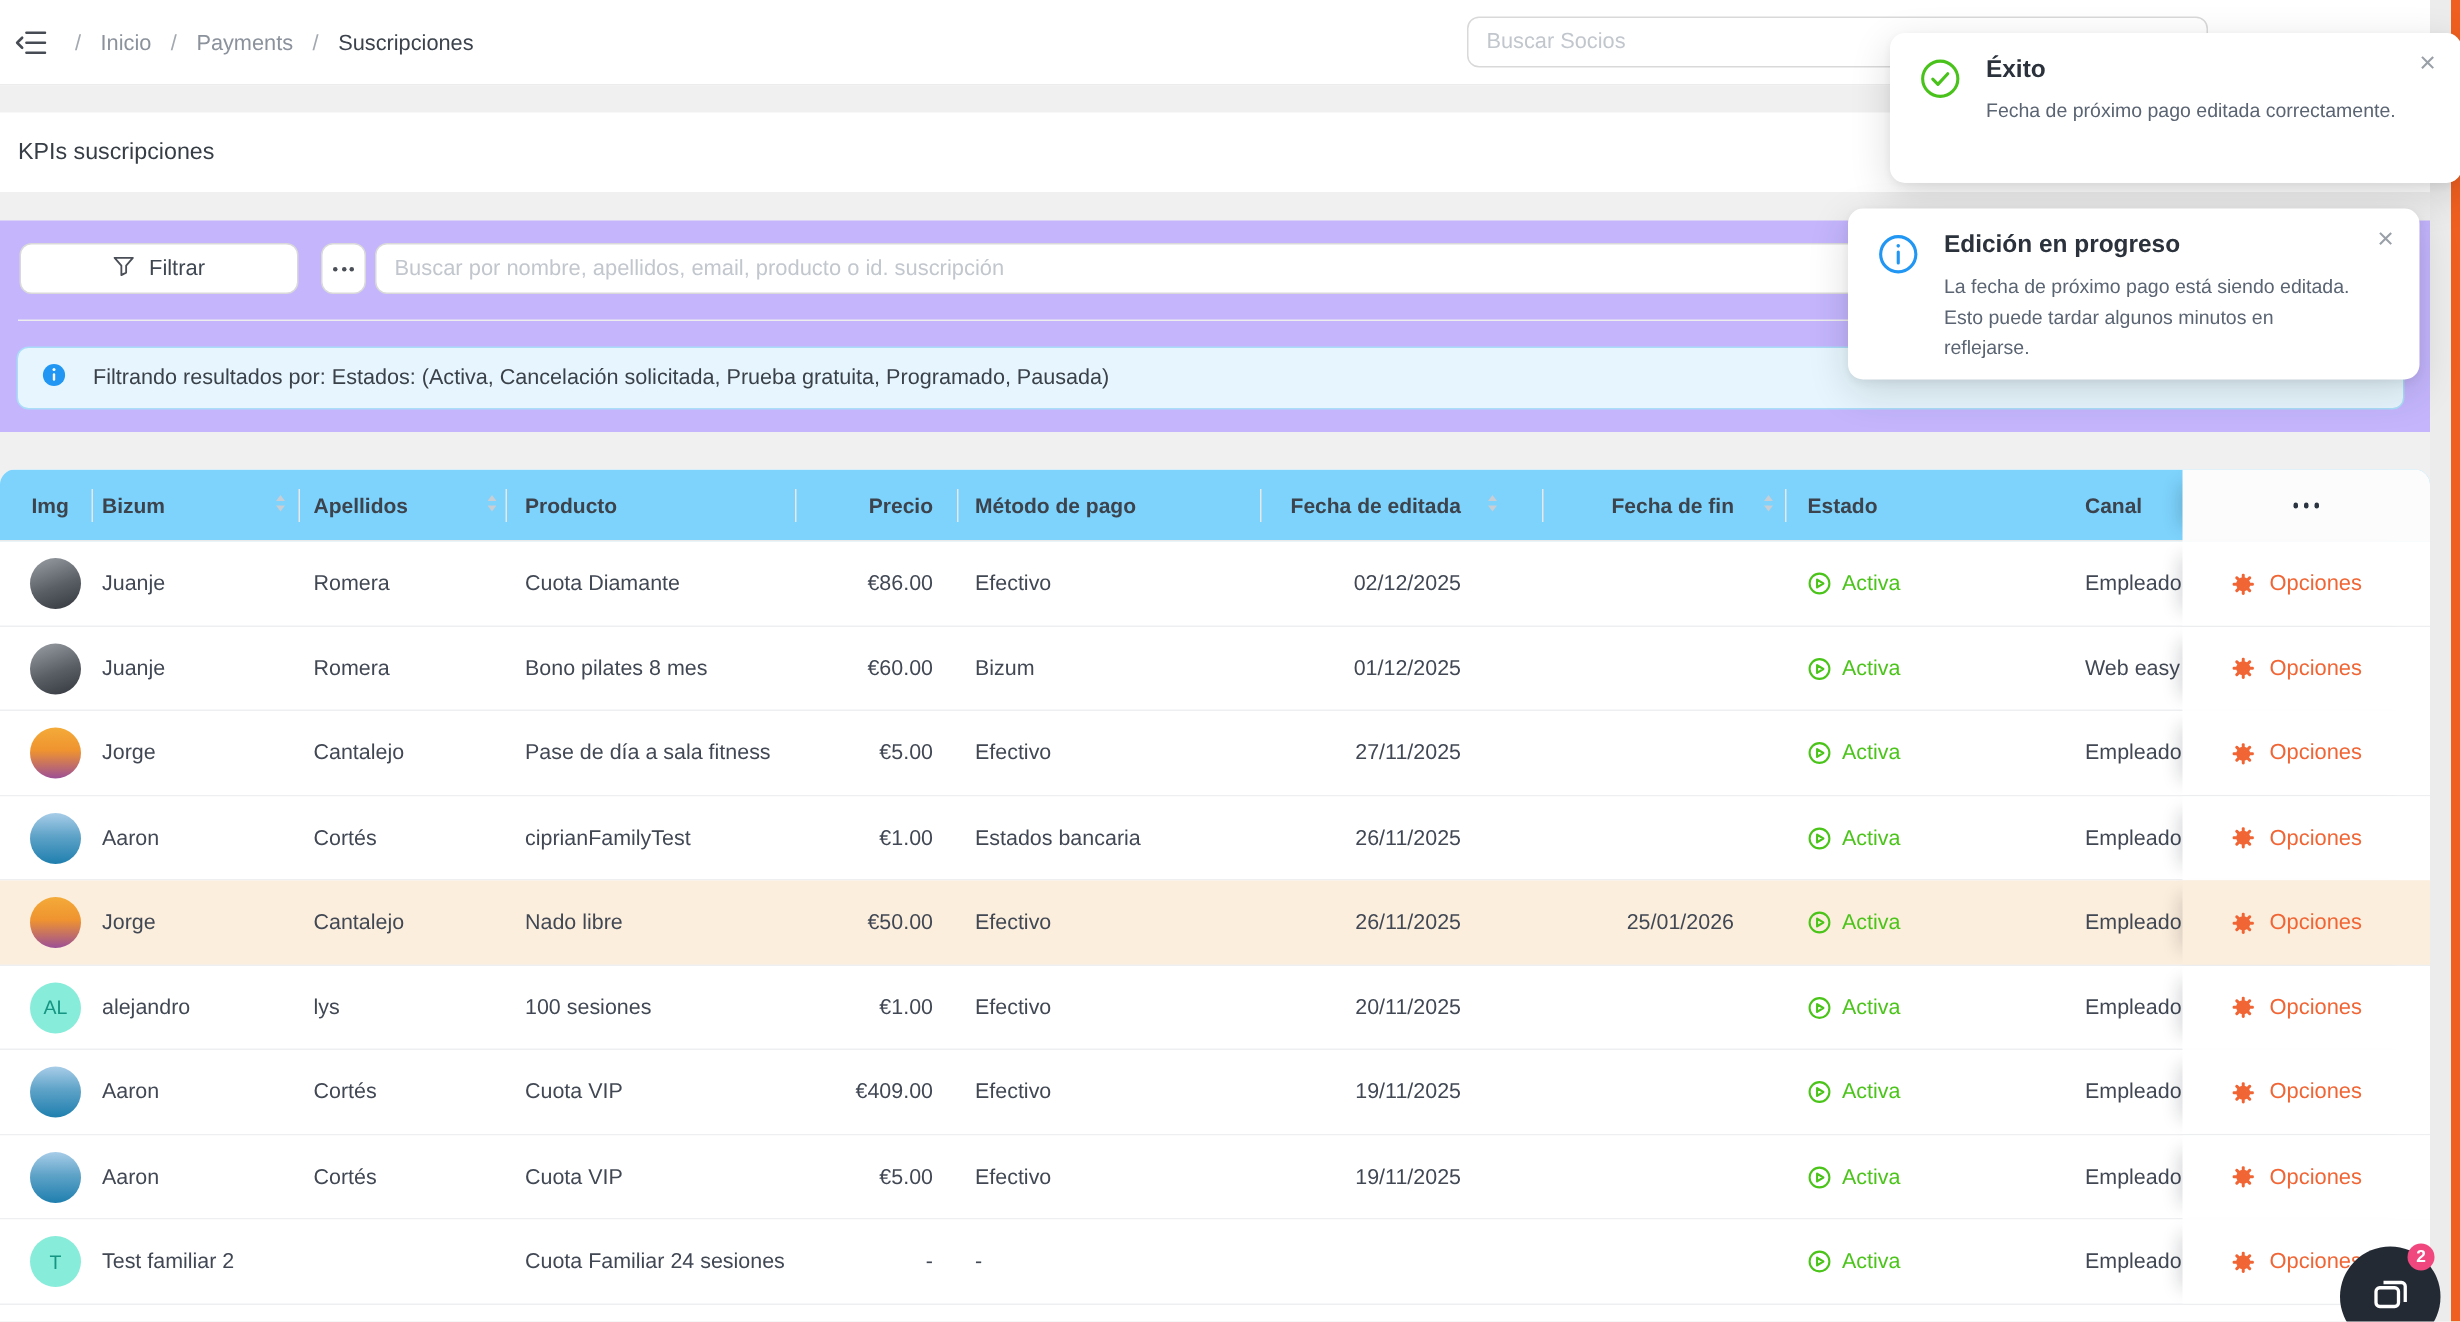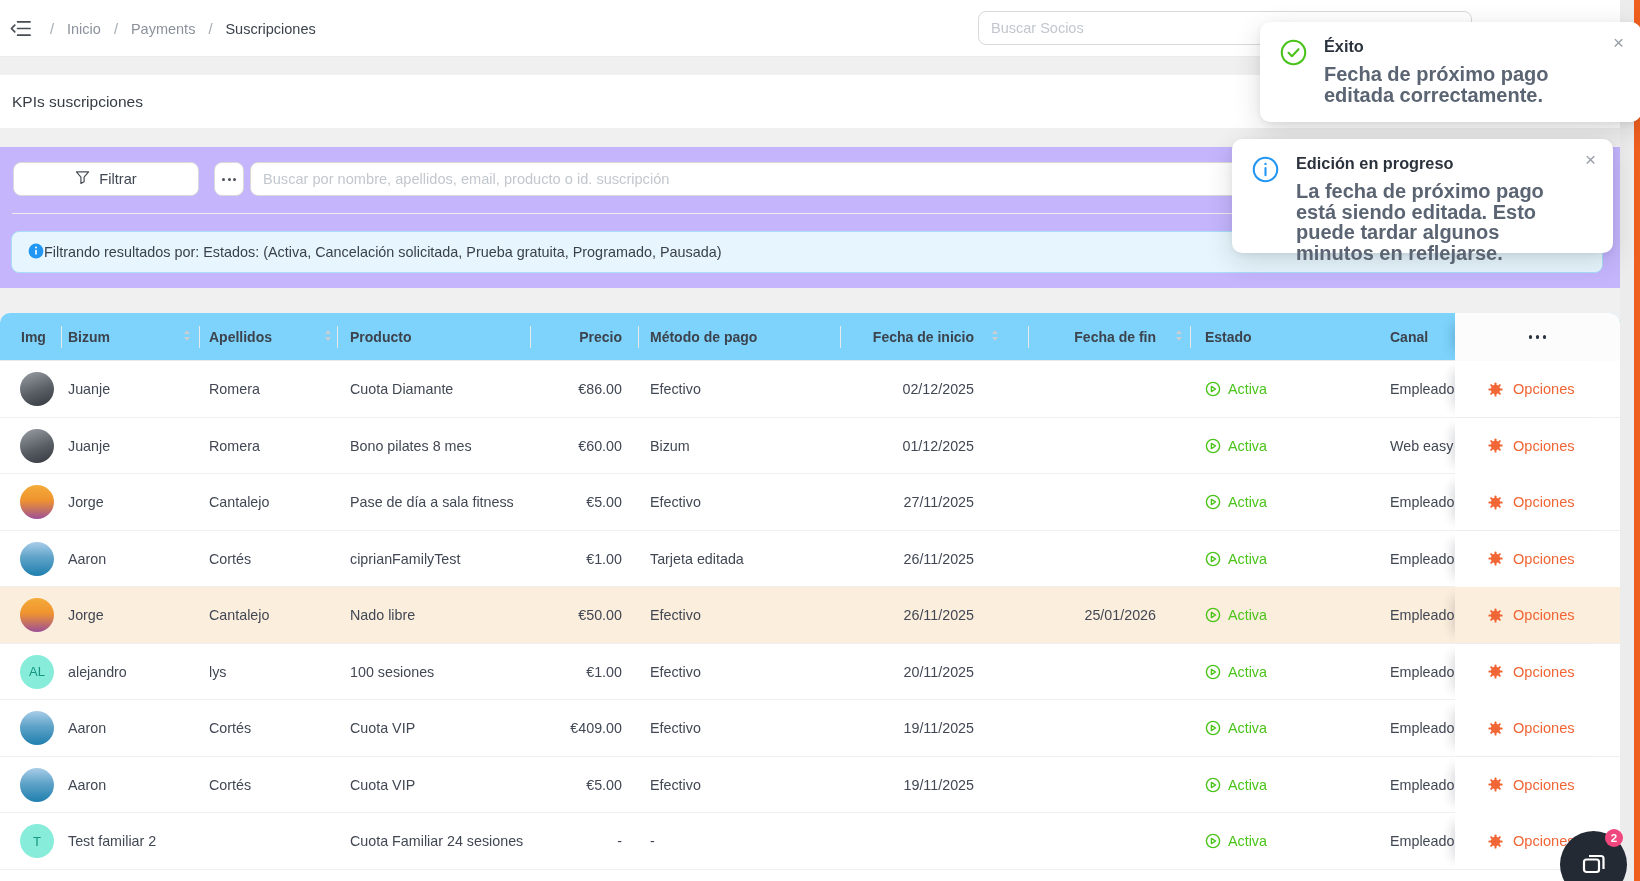--- a/index.html
+++ b/index.html
@@ -20,21 +20,21 @@
 
   
   .kpis { position:absolute; left:0; top:75px; width:1620px; height:53px; background:#fff; display:flex; align-items:center; padding-left:12px; font-size:15.5px; color:#363d45; }
 
   .fpanel { position:absolute; left:0; top:147px; width:1620px; height:141px; background:#c4b5fd; }
   .btn-filtrar { position:absolute; left:13px; top:15px; width:186px; height:34px; border:1px solid #d9d9d9; border-radius:8px; background:#fff; display:flex; align-items:center; justify-content:center; gap:9px; font-size:14.6px; color:#3f4752; cursor:pointer; }
   .btn-more { position:absolute; left:214px; top:15px; width:30px; height:34px; border:1px solid #d9d9d9; border-radius:8px; background:#fff; display:flex; align-items:center; justify-content:center; gap:2.5px; cursor:pointer; }
   .btn-more b, .opts-head b { width:3px; height:3px; border-radius:50%; background:#4a4f57; }
   .fsearch { position:absolute; left:250px; top:15px; width:1336px; height:34px; border:1px solid #d9d9d9; border-radius:8px; padding:0 12px; font-size:14.6px; outline:none; font-family:inherit; }
   .fdivider { position:absolute; left:12px; top:66px; width:1596px; height:1px; background:#ededee; }
-  .banner { position:absolute; left:11px; top:84px; width:1592px; height:42px; background:#e7f6fe; border:1px solid #a9ddf8; border-radius:8px; display:flex; align-items:center; padding-left:16px; gap:0; font-size:14.4px; color:#3b4149; }
+  .banner { position:absolute; left:11px; top:84px; width:1592px; height:42px; background:#e7f6fe; border:1px solid #a9ddf8; border-radius:8px; display:flex; align-items:center; padding-left:16px; gap:18px; font-size:14.4px; color:#3b4149; }
 
   
   .card { position:absolute; left:0; top:313px; width:1620px; height:568px; background:#fff; border-radius:10px 10px 0 0; overflow:hidden; }
   .thead { position:absolute; left:0; top:0; width:1620px; height:48px; background:#7dd3fc; border-bottom:1px solid #e9e9e9; }
   .th { position:absolute; top:0; height:48px; line-height:48px; font-size:14px; font-weight:700; color:#3c434d; white-space:nowrap; }
   .vsep { position:absolute; top:13px; width:1px; height:22px; background:#e6e8ea; }
   .sort { position:absolute; top:17px; display:flex; flex-direction:column; gap:2.5px; cursor:pointer; }
   .sort i { width:0; height:0; border-left:3.5px solid transparent; border-right:3.5px solid transparent; }
   .sort .up { border-bottom:4.5px solid #c9cdd4; }
   .sort .down { border-top:4.5px solid #c9cdd4; }
@@ -51,21 +51,21 @@
   .av.p-blue { background:linear-gradient(180deg,#a8cde8 0%,#5fa3c8 45%,#1f7fae 100%); }
   .av.ini { background:#87ecd9; color:#169582; font-weight:400; font-size:13px; }
   .estado { display:flex; align-items:center; gap:7px; color:#4bc41a; height:56px; }
   .canal { overflow:hidden; width:64px; }
   .pin { position:absolute; left:1455px; top:0; width:165px; height:56px; background:#fff; display:flex; align-items:center; padding-left:32px; gap:9px; font-size:14.6px; color:#f16535; box-shadow:-12px 0 12px -10px rgba(16,24,40,.18); cursor:pointer; }
 
   
   .toast { position:absolute; left:1232px; width:381px; background:#fff; border-radius:10px; box-shadow:0 8px 28px rgba(0,0,0,.14), 0 2px 6px rgba(0,0,0,.06); z-index:50; }
   .toast .ticon { position:absolute; left:20px; top:17px; }
   .toast .ttitle { position:absolute; left:64px; top:15px; font-size:16.3px; font-weight:700; color:#2b323c; }
-  .toast .tbody { position:absolute; left:64px; top:42px; width:280px; font-size:20px; line-height:20.5px; color:#5a6472;font-weight:bold; }
+  .toast .tbody { position:absolute; left:64px; top:42px; width:280px; font-size:13px; line-height:20.5px; color:#5a6472; }
   .toast .tclose { position:absolute; right:17px; top:10px; font-size:19px; color:#9aa0a8; cursor:pointer; }
   #toast1 { top:22px; height:100px;margin-left:28px; }
   #toast2 { top:139px; height:114px; }
 
   
   .chat { position:absolute; left:1560px; top:831px; width:67px; height:67px; border-radius:50%; background:#232a34; z-index:60; display:flex; align-items:center; justify-content:center; cursor:pointer; }
   .chat-badge { position:absolute; left:1605px; top:829px; width:18px; height:18px; border-radius:50%; background:#f0477f; color:#fff; font-size:11.5px; font-weight:700; display:flex; align-items:center; justify-content:center; z-index:61; }
 
   
   .gutter { position:absolute; left:1620px; top:0; width:14px; height:881px; background:#ececec; }
@@ -138,21 +138,21 @@
             <i class="down"></i>
           </span>
         <span class="th" style="left:209px">Apellidos</span>
         <span class="sort" style="left:325px">
             <i class="up"></i>
             <i class="down"></i>
           </span>
         <span class="th" style="left:350px">Producto</span>
         <span class="th right" style="left:540px;width:82px">Precio</span>
         <span class="th" style="left:650px">Método de pago</span>
-        <span class="th right" style="left:856px;width:118px">Fecha de inicio</span>
+        <span class="th right" style="left:856px;width:118px">Fecha de editada</span>
         <span class="sort" style="left:992px">
             <i class="up"></i>
             <i class="down"></i>
           </span>
         <span class="th right" style="left:1038px;width:118px">Fecha de fin</span>
         <span class="sort" style="left:1176px">
             <i class="up"></i>
             <i class="down"></i>
           </span>
         <span class="th" style="left:1205px">Estado</span>
@@ -263,21 +263,21 @@
             <span>Opciones</span>
           </div>
       </div>
 
       <div class="row" style="top:217.5px">
         <span class="av p-blue"></span>
         <span class="c" style="left:68px">Aaron</span>
         <span class="c" style="left:209px">Cortés</span>
         <span class="c" style="left:350px">ciprianFamilyTest</span>
         <span class="c right" style="left:540px;width:82px">€1.00</span>
-        <span class="c" style="left:650px">Tarjeta editada</span>
+        <span class="c" style="left:650px">Estados bancaria</span>
         <span class="c right" style="left:856px;width:118px">26/11/2025</span>
         <span class="c right" style="left:1038px;width:118px"></span>
         <span class="c estado" style="left:1205px">
             <svg width="16" height="16" viewBox="0 0 16 16" fill="none" stroke="#4bc41a" stroke-width="1.4">
               <circle cx="8" cy="8" r="6.6"></circle>
               <path d="M6.4 5.4 L10.6 8 L6.4 10.6 Z" stroke-linejoin="round"></path>
             </svg>
             <i style="font-style:normal">Activa</i>
           </span>
         <span class="c canal" style="left:1390px">Empleado</span>

